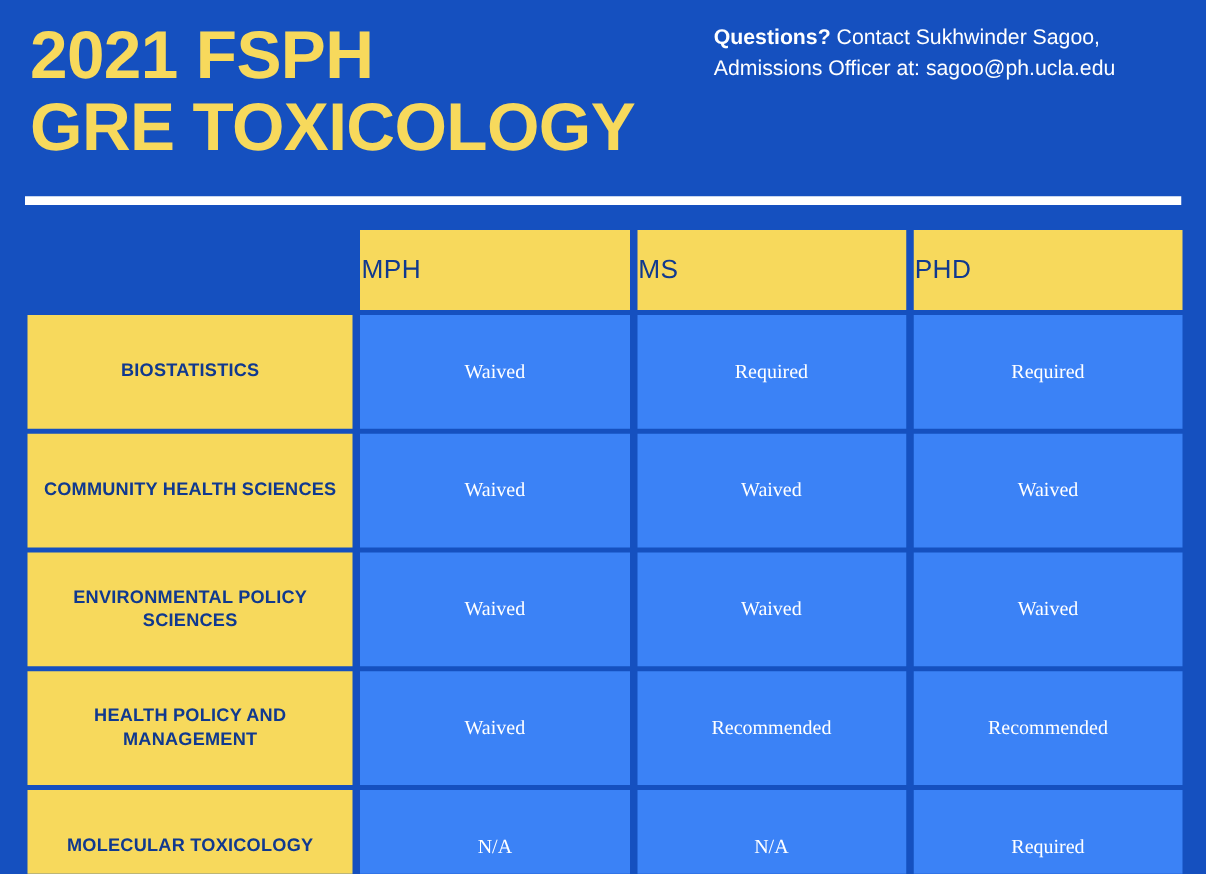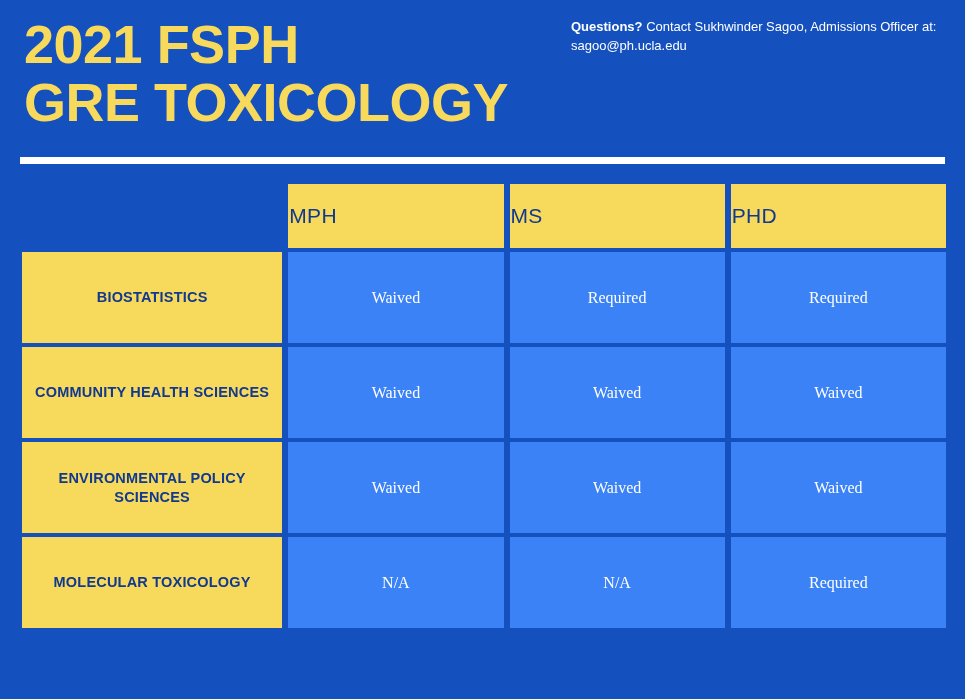--- a/index.html
+++ b/index.html
@@ -39,21 +39,21 @@
   .title-line {
     display: block;
   }
   .contact {
     position: absolute;
     right: 24px;
     top: 18px;
     width: 370px;
     text-align: left;
     color: #ffffff;
-    font-size: 13px;
+    font-size: 17px;
     line-height: 1.45;
   }
   .contact b {
     font-weight: bold;
   }
   .rule {
     position: absolute;
     left: 20px;
     top: 157px;
     width: 925px;
@@ -157,20 +157,26 @@
           <td class="cell">Waived</td>
           <td class="cell">Waived</td>
         </tr>
         <tr>
           <td class="rowhead">ENVIRONMENTAL POLICY SCIENCES</td>
           <td class="cell">Waived</td>
           <td class="cell">Waived</td>
           <td class="cell">Waived</td>
         </tr>
         <tr>
+          <td class="rowhead">HEALTH POLICY AND MANAGEMENT</td>
+          <td class="cell">Waived</td>
+          <td class="cell">Recommended</td>
+          <td class="cell">Recommended</td>
+        </tr>
+        <tr>
           <td class="rowhead">MOLECULAR TOXICOLOGY</td>
           <td class="cell">N/A</td>
           <td class="cell">N/A</td>
           <td class="cell">Required</td>
         </tr>
       </tbody>
     </table>
   </div>
 
 </div>

